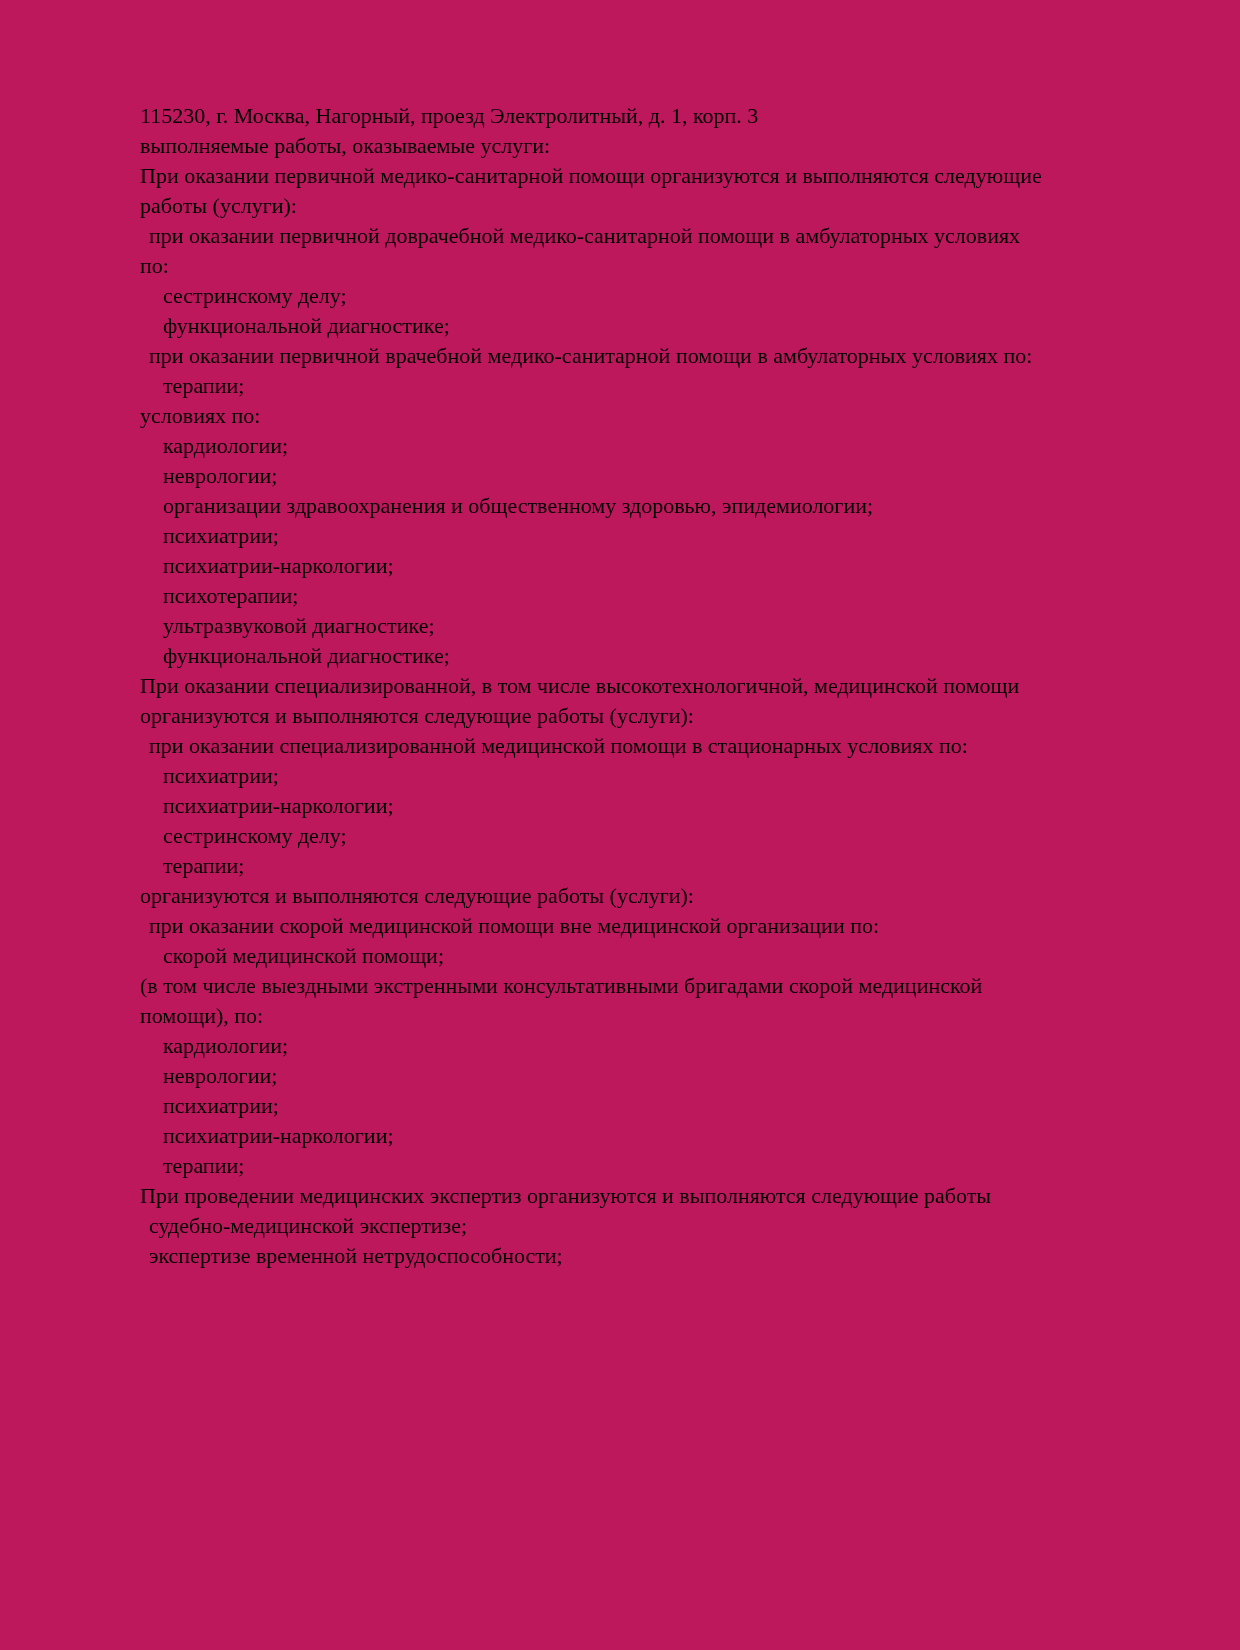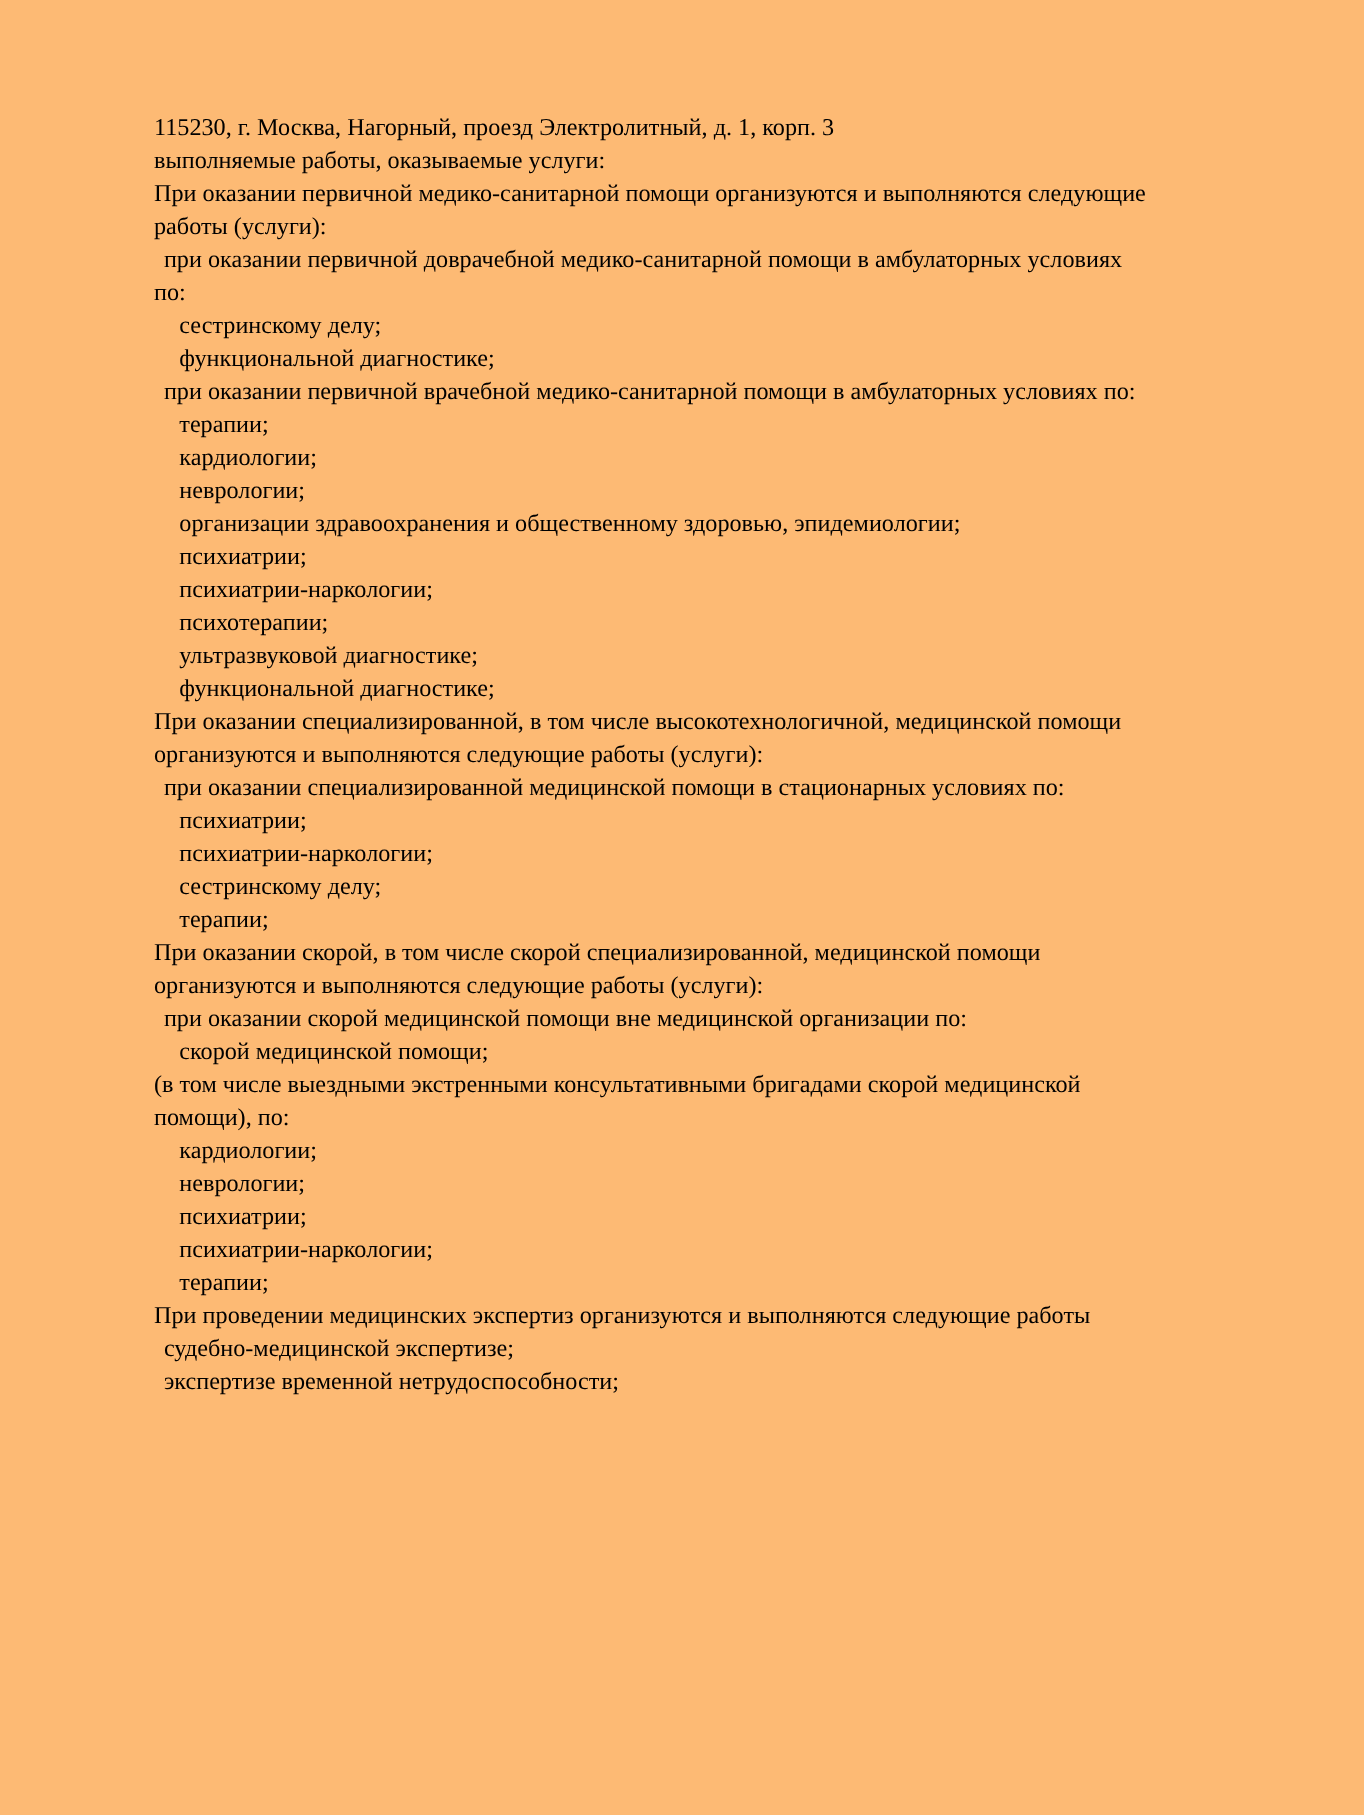--- a/index.html
+++ b/index.html
@@ -4,21 +4,21 @@
 <style>
   html, body {
     margin: 0;
     padding: 0;
     background: #ffffff;
   }
   .page {
     position: relative;
     width: 1240px;
     height: 1650px;
-    background: #fdba74;
+    background: #be185d;
     overflow: hidden;
   }
   .text-block {
     position: absolute;
     left: 140px;
     top: 101px;
     width: 1075px;
     font-family: "Liberation Serif", "DejaVu Serif", serif;
     font-size: 22px;
     line-height: 30px;
@@ -40,36 +40,36 @@
       <div class="line ind-0">115230, г. Москва, Нагорный, проезд Электролитный, д. 1, корп. 3</div>
       <div class="line ind-0">выполняемые работы, оказываемые услуги:</div>
       <div class="line ind-0">При оказании первичной медико-санитарной помощи организуются и выполняются следующие</div>
       <div class="line ind-0">работы (услуги):</div>
       <div class="line ind-1">при оказании первичной доврачебной медико-санитарной помощи в амбулаторных условиях</div>
       <div class="line ind-0">по:</div>
       <div class="line ind-2">сестринскому делу;</div>
       <div class="line ind-2">функциональной диагностике;</div>
       <div class="line ind-1">при оказании первичной врачебной медико-санитарной помощи в амбулаторных условиях по:</div>
       <div class="line ind-2">терапии;</div>
+      <div class="line ind-0">условиях по:</div>
       <div class="line ind-2">кардиологии;</div>
       <div class="line ind-2">неврологии;</div>
       <div class="line ind-2">организации здравоохранения и общественному здоровью, эпидемиологии;</div>
       <div class="line ind-2">психиатрии;</div>
       <div class="line ind-2">психиатрии-наркологии;</div>
       <div class="line ind-2">психотерапии;</div>
       <div class="line ind-2">ультразвуковой диагностике;</div>
       <div class="line ind-2">функциональной диагностике;</div>
       <div class="line ind-0">При оказании специализированной, в том числе высокотехнологичной, медицинской помощи</div>
       <div class="line ind-0">организуются и выполняются следующие работы (услуги):</div>
       <div class="line ind-1">при оказании специализированной медицинской помощи в стационарных условиях по:</div>
       <div class="line ind-2">психиатрии;</div>
       <div class="line ind-2">психиатрии-наркологии;</div>
       <div class="line ind-2">сестринскому делу;</div>
       <div class="line ind-2">терапии;</div>
-      <div class="line ind-0">При оказании скорой, в том числе скорой специализированной, медицинской помощи</div>
       <div class="line ind-0">организуются и выполняются следующие работы (услуги):</div>
       <div class="line ind-1">при оказании скорой медицинской помощи вне медицинской организации по:</div>
       <div class="line ind-2">скорой медицинской помощи;</div>
       <div class="line ind-0">(в том числе выездными экстренными консультативными бригадами скорой медицинской</div>
       <div class="line ind-0">помощи), по:</div>
       <div class="line ind-2">кардиологии;</div>
       <div class="line ind-2">неврологии;</div>
       <div class="line ind-2">психиатрии;</div>
       <div class="line ind-2">психиатрии-наркологии;</div>
       <div class="line ind-2">терапии;</div>

